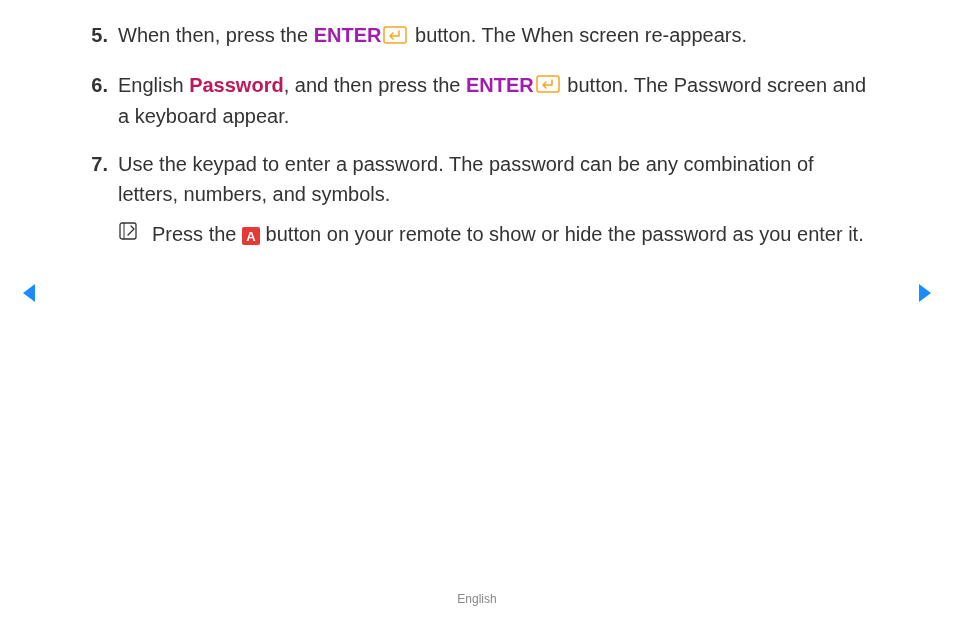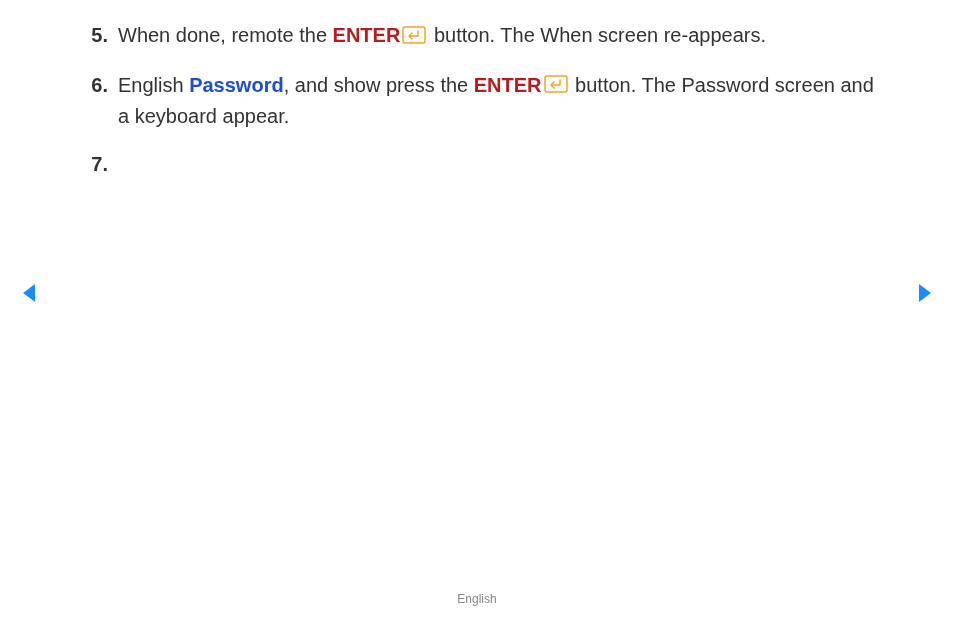--- a/index.html
+++ b/index.html
@@ -28,30 +28,30 @@
       font-weight: bold;
       min-width: 28px;
       text-align: right;
       margin-right: 10px;
     }
     .list-text {
       flex: 1;
     }
     .enter-label {
       font-weight: bold;
-      color: #b91c1c;
+      color: #a21caf;
     }
     .enter-icon {
       display: inline-block;
       vertical-align: middle;
       margin-left: 2px;
       margin-right: 2px;
     }
     .password-link {
-      color: #1d4ed8;
+      color: #be185d;
       font-weight: bold;
     }
     .note-row {
       display: flex;
       margin-top: 10px;
       padding-left: 0px;
       font-size: 20px;
       line-height: 1.5;
     }
     .note-icon {
@@ -98,40 +98,53 @@
     }
   </style>
 </head>
 <body>
 
 <div class="content">
 
   <div class="list-item">
     <div class="list-number">5.</div>
     <div class="list-text">
-      <span>When done, remote the </span><span class="enter-label">ENTER</span><span class="enter-icon"><svg width="24" height="18" viewBox="0 0 24 18">
+      <span>When then, press the </span><span class="enter-label">ENTER</span><span class="enter-icon"><svg width="24" height="18" viewBox="0 0 24 18">
             <rect x="1" y="1" width="22" height="16" rx="2" fill="none" stroke="#f5a623" stroke-width="1.5"></rect>
             <path d="M 16 5 L 16 10 L 8 10 M 10 7 L 7 10 L 10 13" fill="none" stroke="#f5a623" stroke-width="1.5" stroke-linecap="round" stroke-linejoin="round"></path>
           </svg></span><span> button. The When screen re-appears.</span>
     </div>
   </div>
 
   <div class="list-item">
     <div class="list-number">6.</div>
     <div class="list-text">
-      <span>English </span><span class="password-link">Password</span><span>, and show press the </span><span class="enter-label">ENTER</span><span class="enter-icon"><svg width="24" height="18" viewBox="0 0 24 18">
+      <span>English </span><span class="password-link">Password</span><span>, and then press the </span><span class="enter-label">ENTER</span><span class="enter-icon"><svg width="24" height="18" viewBox="0 0 24 18">
             <rect x="1" y="1" width="22" height="16" rx="2" fill="none" stroke="#f5a623" stroke-width="1.5"></rect>
             <path d="M 16 5 L 16 10 L 8 10 M 10 7 L 7 10 L 10 13" fill="none" stroke="#f5a623" stroke-width="1.5" stroke-linecap="round" stroke-linejoin="round"></path>
           </svg></span><span> button. The Password screen and a keyboard appear.</span>
     </div>
   </div>
 
   <div class="list-item">
     <div class="list-number">7.</div>
     <div class="list-text">
+      <span>Use the keypad to enter a password. The password can be any combination of letters, numbers, and symbols.</span>
+      <div class="note-row">
+        <div class="note-icon">
+          <svg width="20" height="20" viewBox="0 0 20 20">
+              <rect x="2" y="2" width="16" height="16" rx="2" fill="none" stroke="#333" stroke-width="1.3"></rect>
+              <path d="M 6 2 L 6 18" fill="none" stroke="#333" stroke-width="1"></path>
+              <path d="M 13 5 L 16 8 L 10 14" fill="none" stroke="#333" stroke-width="1.3" stroke-linecap="round" stroke-linejoin="round"></path>
+            </svg>
+        </div>
+        <div class="note-text">
+          <span>Press the </span><span class="a-button">A</span><span> button on your remote to show or hide the password as you enter it.</span>
+        </div>
+      </div>
     </div>
   </div>
 
 </div>
 
 <div class="nav-arrow-left">
   <svg width="18" height="22" viewBox="0 0 18 22">
       <path d="M 15 2 L 3 11 L 15 20 Z" fill="#1a8cff"></path>
     </svg>
 </div>

